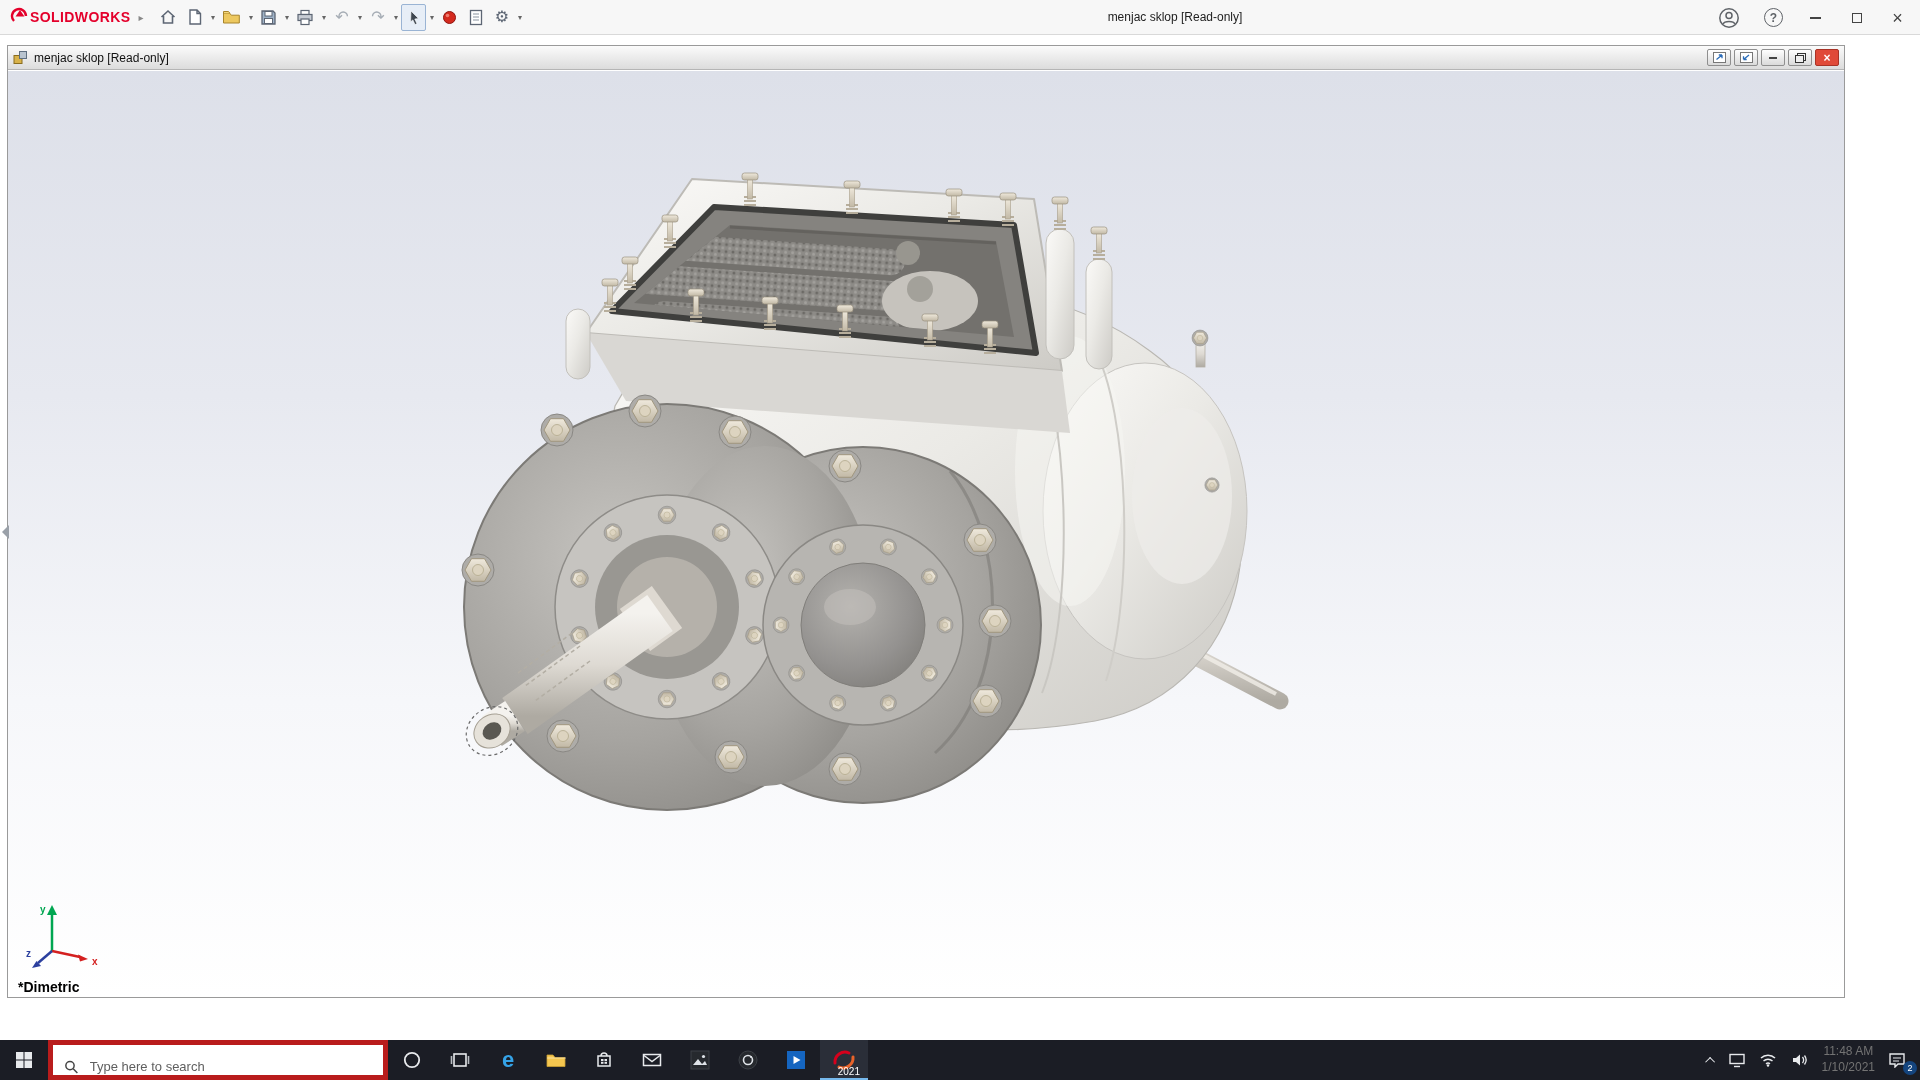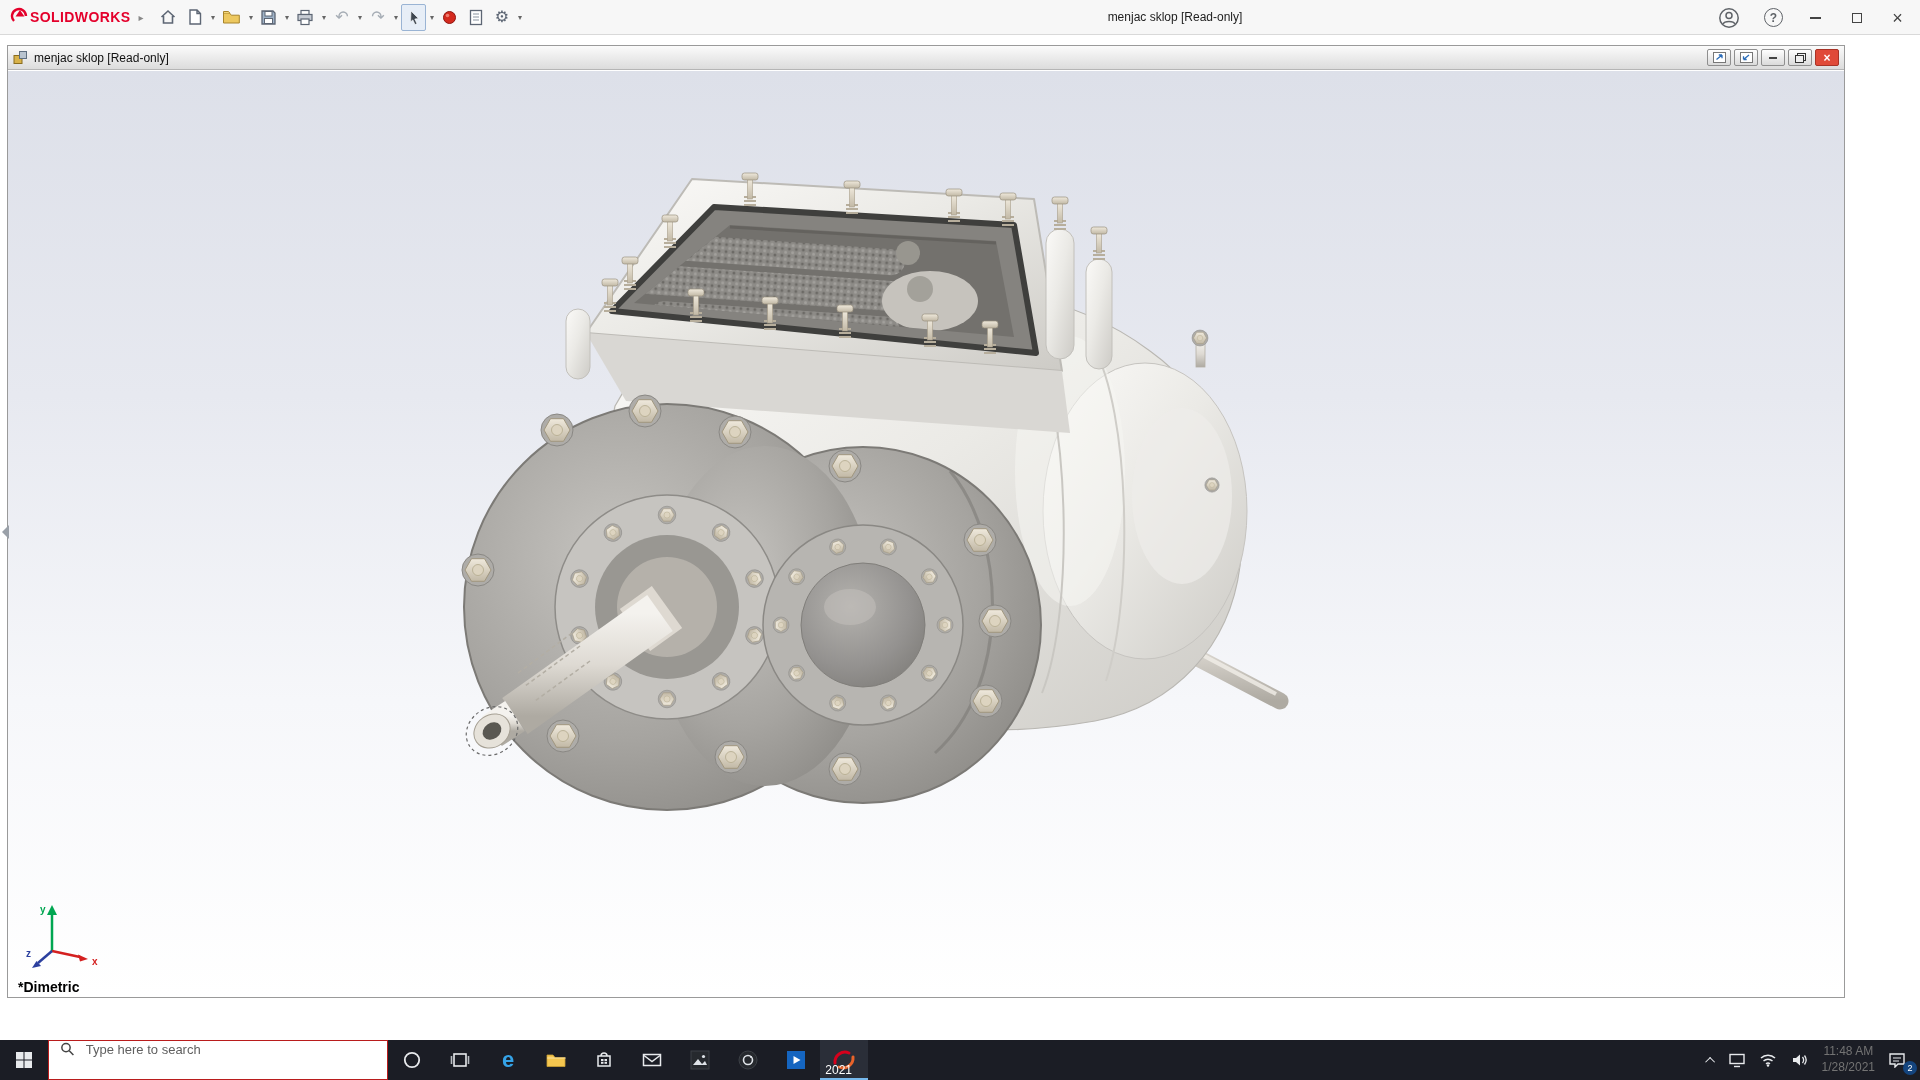--- a/index.html
+++ b/index.html
@@ -50,26 +50,26 @@
   .axis-label{font-size:10px;font-weight:bold;}
   .view-label{position:absolute;left:10px;bottom:2px;font-size:14px;font-weight:bold;color:#000;}
   .flyout-tab{position:absolute;left:2px;top:489px;width:0;height:0;cursor:pointer;
     border-top:7px solid transparent;border-bottom:7px solid transparent;border-right:7px solid #9aa0a8;}
 
   
   .taskbar{position:absolute;bottom:0;left:0;right:0;height:40px;background:#1b1d25;
     display:flex;align-items:stretch;z-index:10;}
   .task-slot{width:48px;display:flex;align-items:center;justify-content:center;position:relative;cursor:pointer;}
   .task-slot.active{background:#2a2e38;box-shadow:inset 0 -2px 0 #76b9ed;}
-  .search{width:340px;background:#fff;border:1px solid #b91c1c;display:flex;align-items:flex-start;
+  .search{width:340px;background:#fff;border:5px solid #b91c1c;display:flex;align-items:flex-end;
     gap:9px;padding:0 11px;}
   .search input{border:none;outline:none;font-size:13px;color:#333;width:100%;background:transparent;}
   .search input::placeholder{color:#5f5f5f;opacity:1;}
   .edge-e{font-size:22px;font-weight:bold;color:#35a3e8;line-height:1;}
-  .sw-year{position:absolute;right:16px;bottom:3px;font-size:12px;color:#fff;}
+  .sw-year{position:absolute;right:8px;bottom:3px;font-size:10px;color:#fff;}
   .tray{margin-left:auto;display:flex;align-items:center;}
   .tray-item{padding:0 7px;height:40px;display:flex;align-items:center;cursor:pointer;position:relative;}
   .chev-up{width:7px;height:7px;border-left:1.6px solid #e8eaed;border-top:1.6px solid #e8eaed;
     transform:rotate(45deg) translateY(2px);}
   .clock{color:#737373;font-size:12px;line-height:1.3;text-align:center;padding:8px 6px;}
   .badge{position:absolute;right:3px;bottom:5px;min-width:14px;height:14px;border-radius:7px;
     background:#14447e;color:#fff;font-size:9px;display:flex;align-items:center;justify-content:center;padding:0 2px;}
 </style>
 </head>
 <body>
@@ -507,21 +507,21 @@
     </div>
     <div class="tray-item">
       <svg width="18" height="14" viewBox="0 0 18 14">
         <path d="M2 5 h3 l4-3.5 v11 L5 9 H2 Z" fill="#e8eaed"></path>
         <path d="M11.5 4 a5 5 0 0 1 0 6 M13.5 2.5 a7.5 7.5 0 0 1 0 9" fill="none" stroke="#e8eaed" stroke-width="1.3"></path>
       </svg>
     </div>
     <div class="tray-item clock">
       <div>
         <div>11:48 AM</div>
-        <div>1/28/2021</div>
+        <div>1/10/2021</div>
       </div>
     </div>
     <div class="tray-item" style="padding-right:14px;">
       <svg width="18" height="16" viewBox="0 0 18 16">
         <path d="M2 2 h14 v10 h-6 l-3 3 v-3 H2 Z" fill="none" stroke="#e8eaed" stroke-width="1.4"></path>
         <path d="M5 6 h8 M5 9 h6" stroke="#e8eaed" stroke-width="1.2"></path>
       </svg>
       <span class="badge">2</span>
     </div>
   </div>

